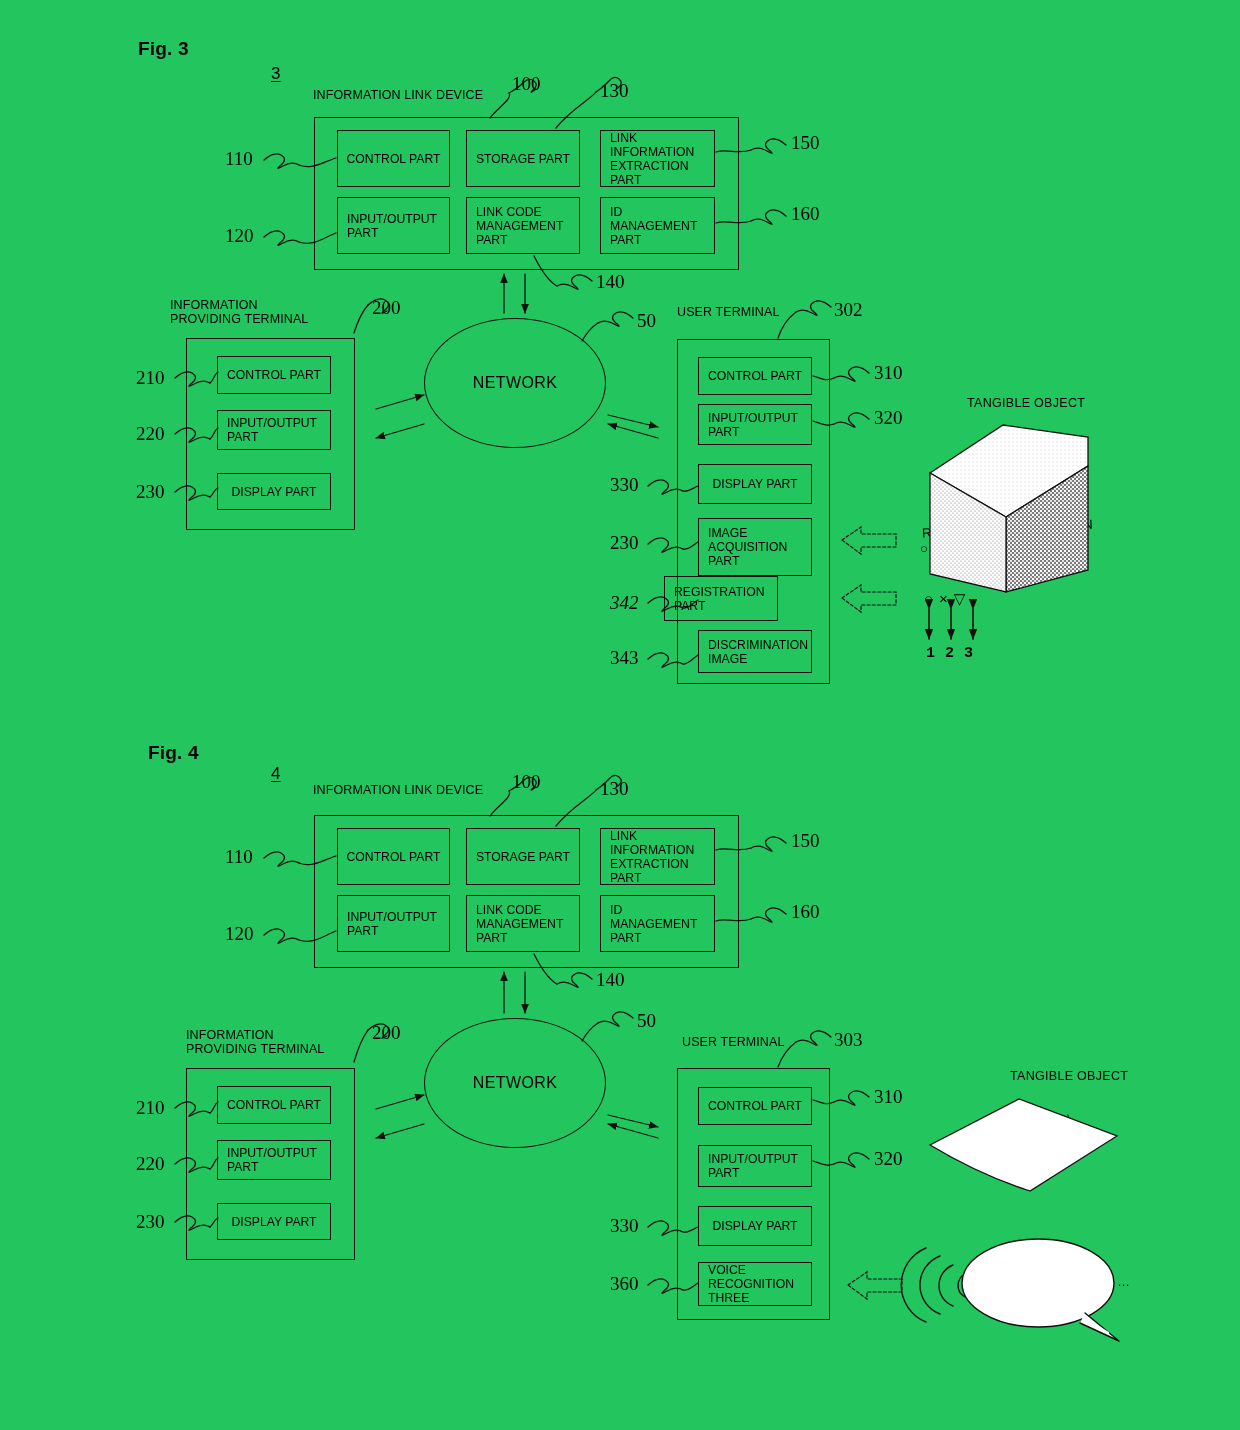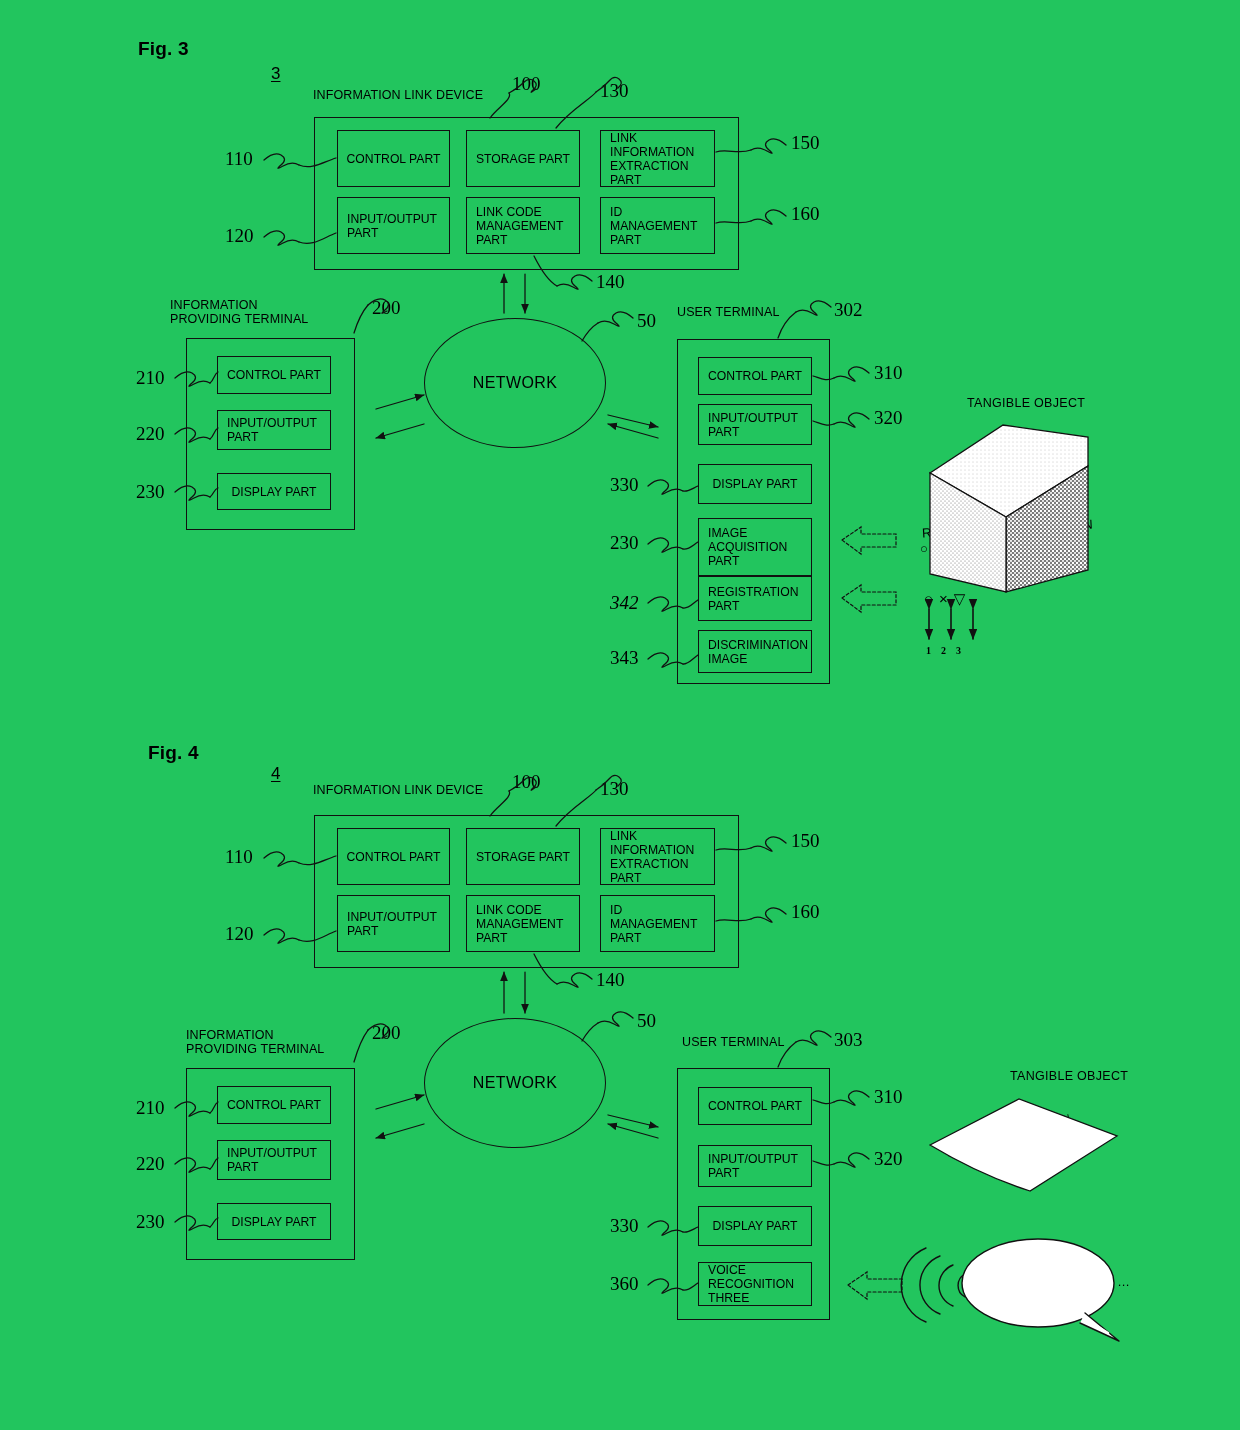--- a/index.html
+++ b/index.html
@@ -85,22 +85,22 @@
     pointer-events: none;
   }
   .sym-row {
     position: absolute;
     font-size: 13px;
     letter-spacing: 1px;
     white-space: nowrap;
   }
   .digit-row {
     position: absolute;
-    font-size: 10px;
-    font-family: Liberation Serif, serif;
+    font-size: 15px;
+    font-family: Liberation Mono, monospace;
     letter-spacing: 1px;
     white-space: nowrap;
     font-weight: bold;
   }
   .bubble-text {
     position: absolute;
     font-size: 13px;
     letter-spacing: 0.3px;
     white-space: nowrap;
   }
@@ -165,21 +165,21 @@
   <div class="refnum" style="left:136px; top:481px;">230</div>
 
   <div class="caption" style="left:677px; top:305px;">USER TERMINAL</div>
   <div class="outerbox" style="left:677px; top:339px; width:153px; height:345px;"></div>
   <div class="cell ctr" style="left:698px; top:357px; width:114px; height:38px;">CONTROL PART</div>
   <div class="cell" style="left:698px; top:404px; width:114px; height:41px;">INPUT/OUTPUT
 PART</div>
   <div class="cell ctr" style="left:698px; top:464px; width:114px; height:40px;">DISPLAY PART</div>
   <div class="cell" style="left:698px; top:518px; width:114px; height:58px;">IMAGE ACQUISITION
 PART</div>
-  <div class="cell" style="left:698px; top:576px; width:114px; height:45px;">REGISTRATION
+  <div class="cell" style="left:664px; top:576px; width:114px; height:45px;">REGISTRATION
 PART</div>
   <div class="cell" style="left:698px; top:630px; width:114px; height:43px;">DISCRIMINATION
 IMAGE</div>
   <div class="refnum" style="left:834px; top:299px;text-align:center;">302</div>
   <div class="refnum" style="left:874px; top:362px;">310</div>
   <div class="refnum" style="left:874px; top:407px;">320</div>
   <div class="refnum" style="left:610px; top:474px;">330</div>
   <div class="refnum" style="left:610px; top:532px;">230</div>
   <div class="refnum" style="left:610px; top:592px;font-style:italic;">342</div>
   <div class="refnum" style="left:610px; top:647px;">343</div>

